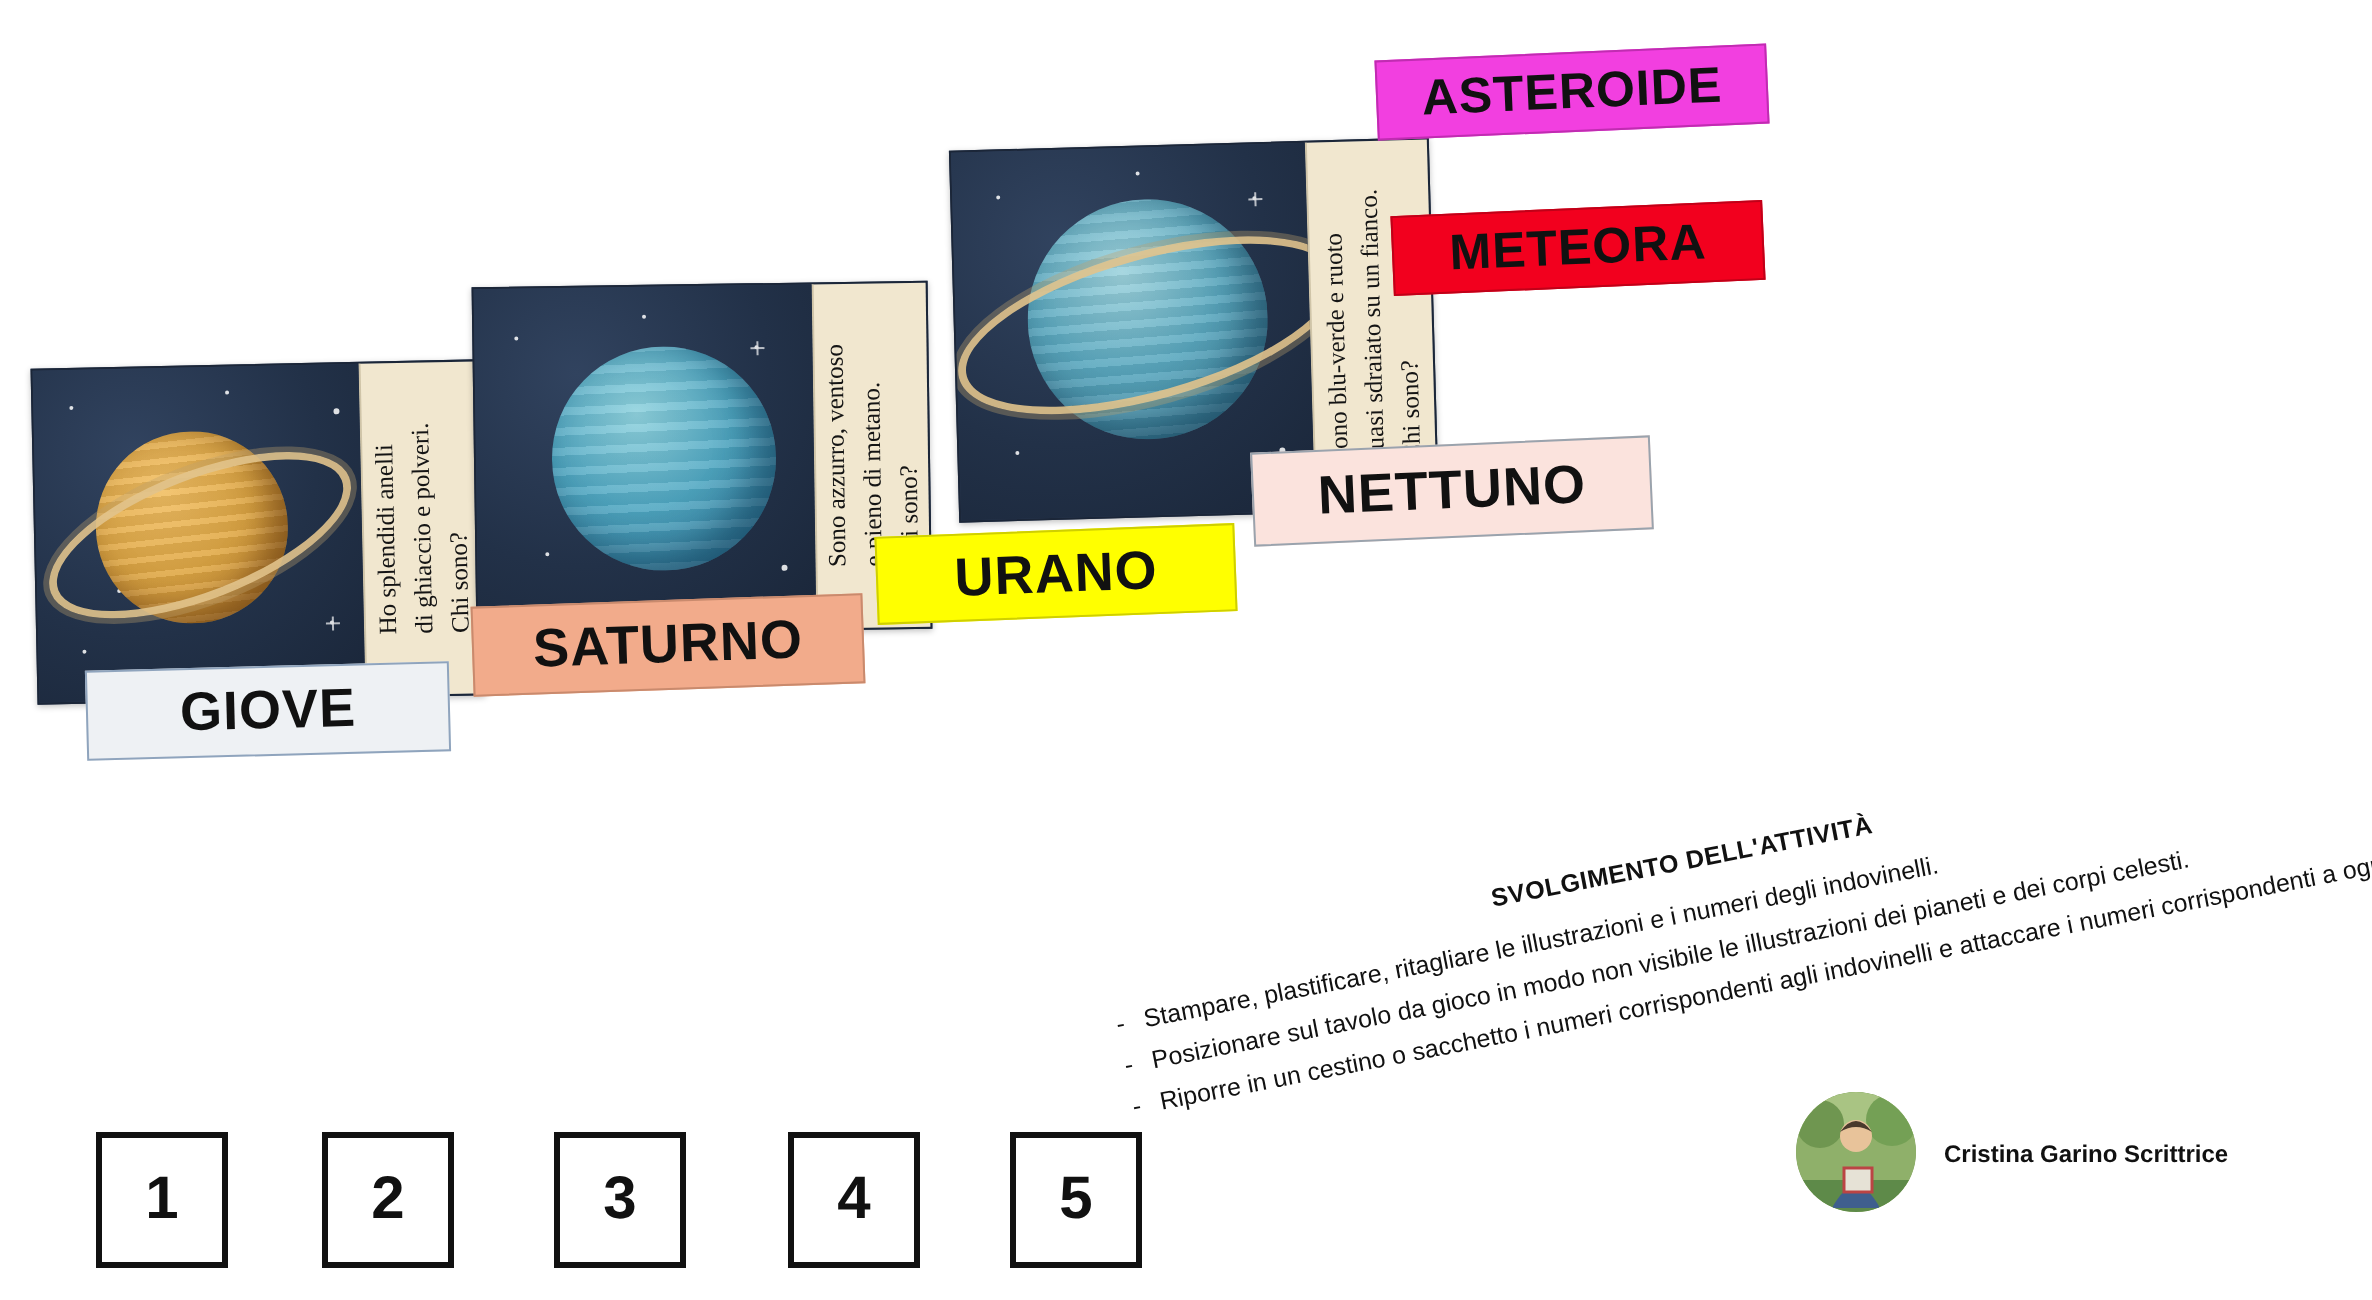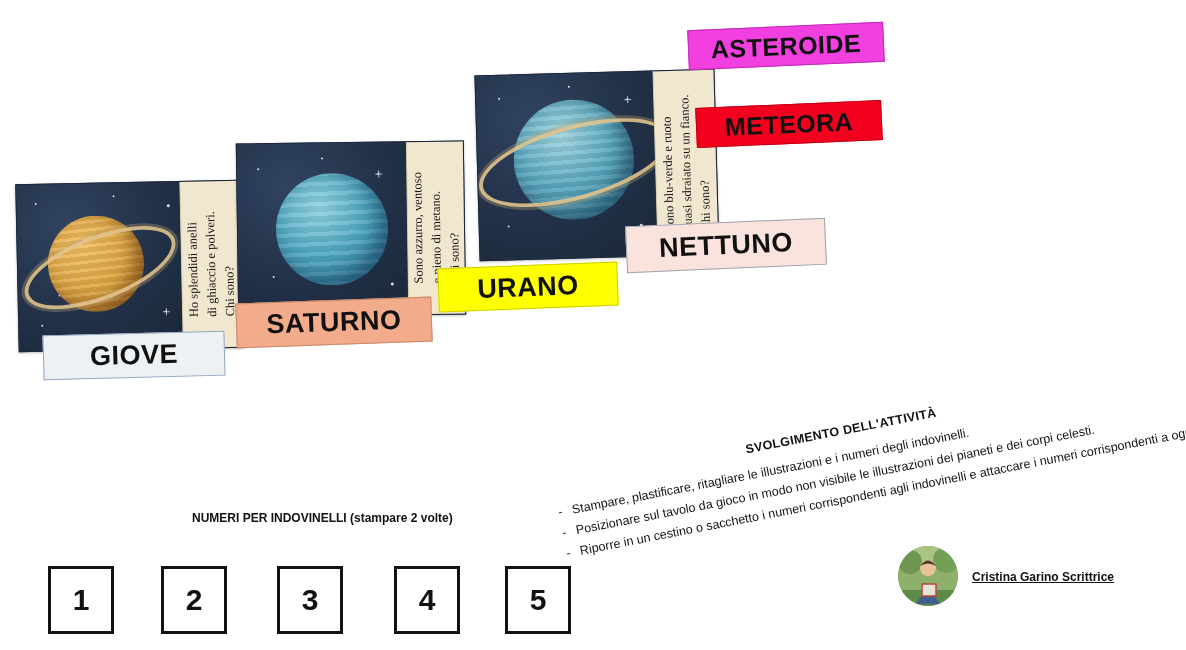--- a/index.html
+++ b/index.html
@@ -185,21 +185,20 @@
     border-radius: 50%;
     overflow: hidden;
     background: #7ea05a;
   }
   .sig-name {
     position: absolute;
     font-size: 12px;
     font-weight: bold;
     color: #111111;
     white-space: nowrap;
-    text-decoration: underline;
   }
 </style>
 </head>
 <body>
 
 <div class="stage">
 
   <div class="card" style="left:17px; top:182px; width:224px; height:168px; transform:rotate(-1.2deg);">
     <div class="art">
       <span class="star" style="left:18px; top:18px;"></span>
@@ -281,21 +280,20 @@
       <span class="dash">-</span><span>Stampare, plastificare, ritagliare le illustrazioni e i numeri degli indovinelli.</span>
     </div>
     <div class="instr-item">
       <span class="dash">-</span><span>Posizionare sul tavolo da gioco in modo non visibile le illustrazioni  dei pianeti e  dei corpi celesti.</span>
     </div>
     <div class="instr-item">
       <span class="dash">-</span><span>Riporre in un cestino o sacchetto  i numeri corrispondenti agli indovinelli e attaccare i numeri corrispondenti a ogni</span>
     </div>
   </div>
 
-  <div class="numbers-title" style="left:192px; top:511px;">NUMERI PER INDOVINELLI (stampare 2 volte)</div>
 
   <div class="numbox" style="left:48px; top:566px;">
     <span>1</span>
   </div>
   <div class="numbox" style="left:161px; top:566px;">
     <span>2</span>
   </div>
   <div class="numbox" style="left:277px; top:566px;">
     <span>3</span>
   </div>

